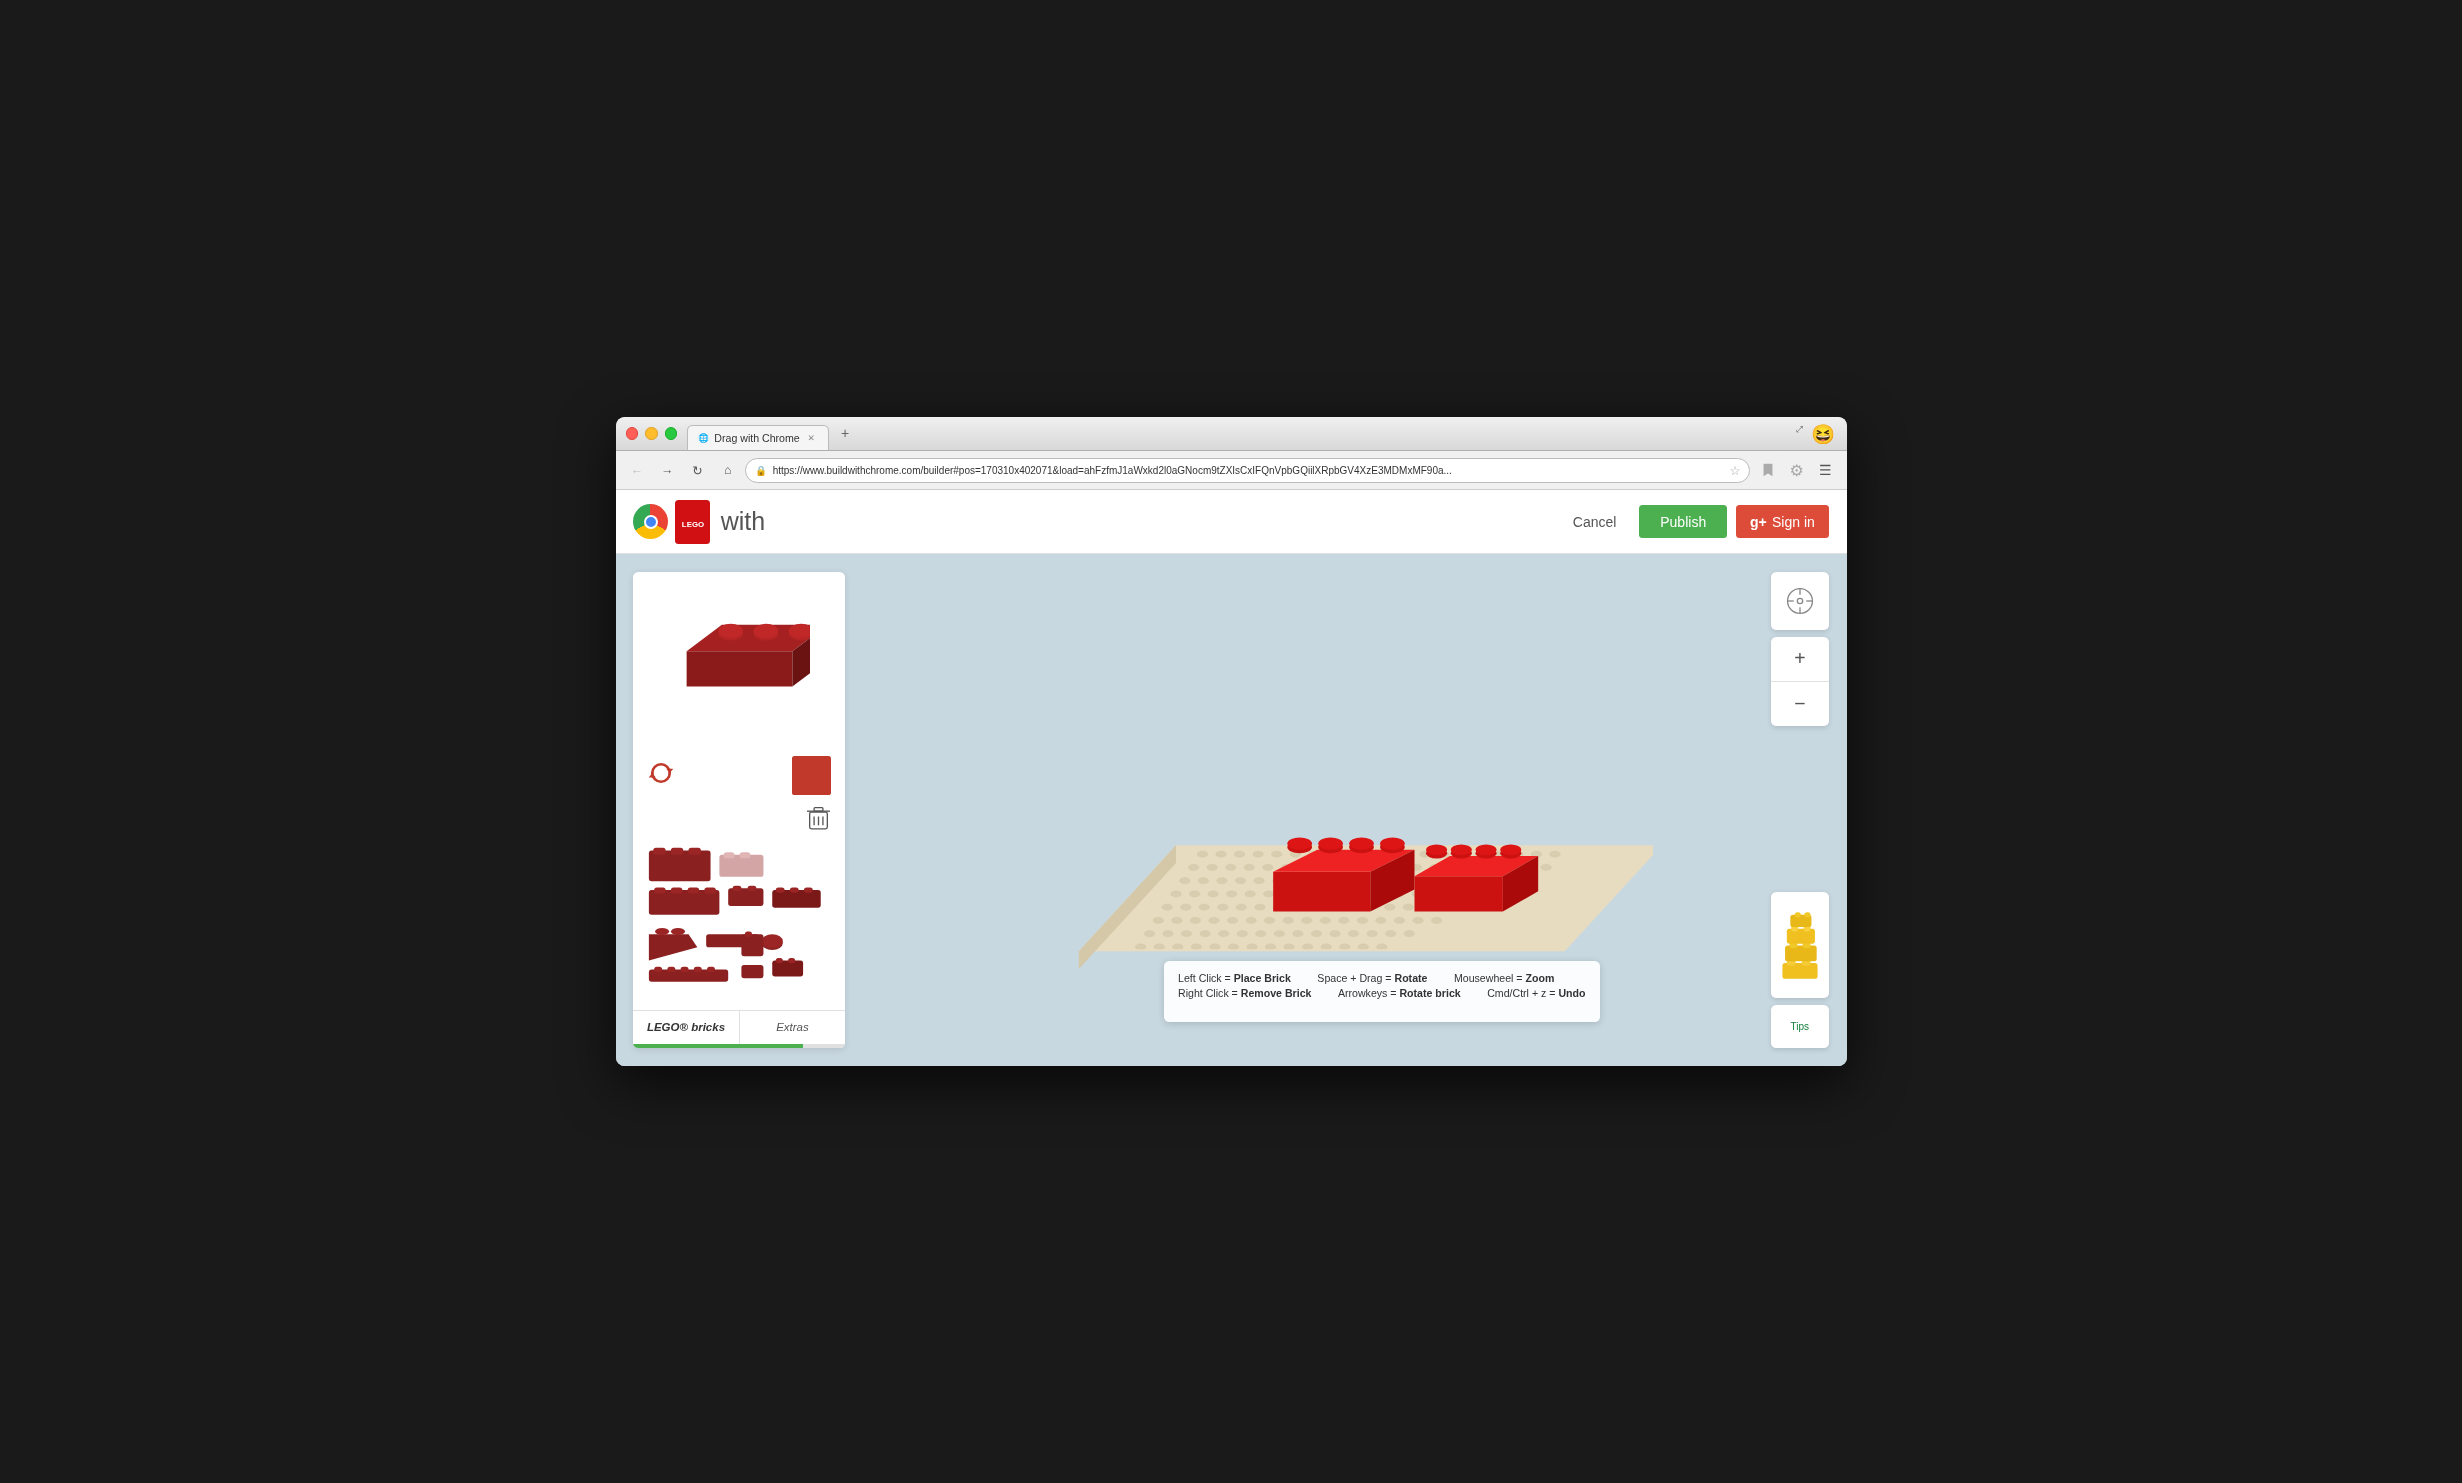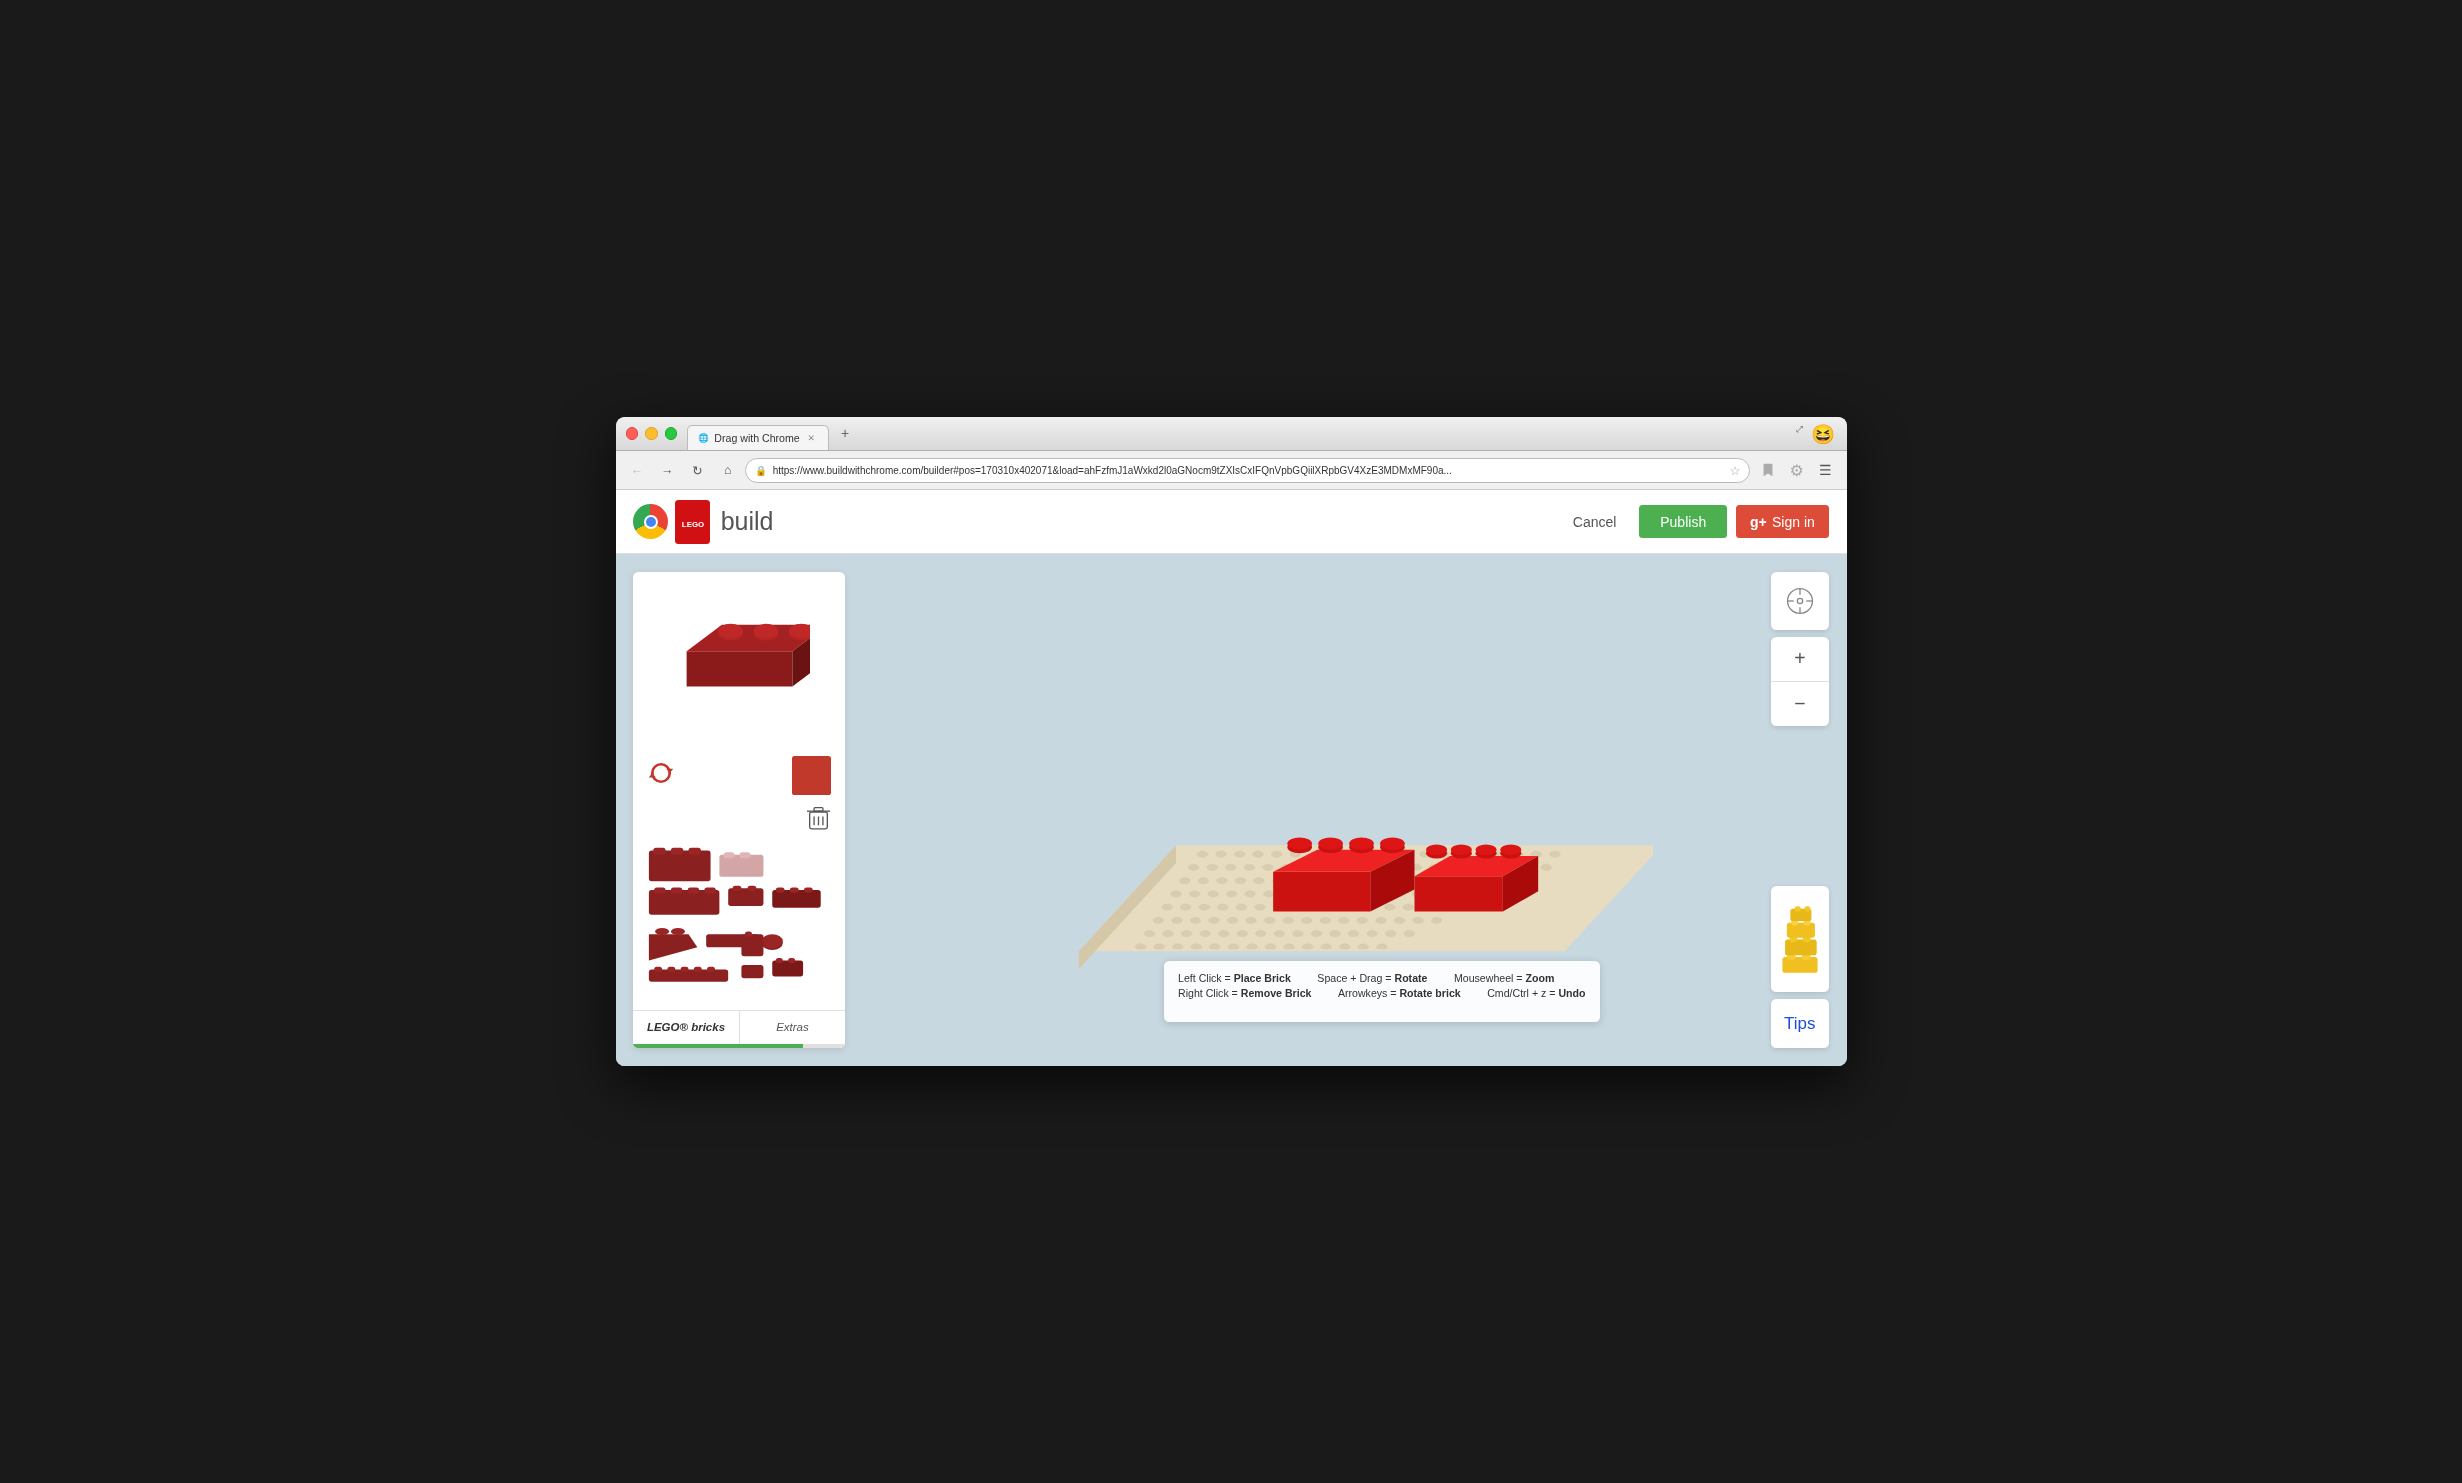--- a/index.html
+++ b/index.html
@@ -413,30 +413,30 @@
       height: 106px;
       background: white;
       border-radius: 5.3px;
       box-shadow: 0 1.8px 5.3px rgba(0,0,0,0.12);
       display: flex;
       align-items: center;
       justify-content: center;
       cursor: pointer;
     }
     .tips-btn {
-      height: 49px;
+      height: 43px;
       background: white;
       border-radius: 5.3px;
       box-shadow: 0 1.8px 5.3px rgba(0,0,0,0.12);
       display: flex;
       align-items: center;
       justify-content: center;
       cursor: pointer;
-      font-size: 17px;
-      color: #1d4ed8;
+      font-size: 10px;
+      color: #15803d;
       font-weight: 500;
     }
 
     
     .chrome-circle {
       width: 35px;
       height: 35px;
       border-radius: 50%;
       background: conic-gradient(
         #ea4335 0deg 120deg,
@@ -508,21 +508,21 @@
       <div class="chrome-circle">
         <div class="chrome-inner"></div>
       </div>
 
       <div class="lego-logo">
         <svg width="28" height="28" viewBox="0 0 32 32" style="font-size:10px">
           <rect x="0" y="0" width="32" height="32" rx="4" fill="#d01012"></rect>
           <text x="16" y="22" text-anchor="middle" fill="white" font-size="9" font-weight="bold" font-family="Arial">LEGO</text>
         </svg>
       </div>
-      <span class="app-title">build</span>
+      <span class="app-title">with</span>
     </div>
     <div class="header-actions">
       <button class="cancel-btn">Cancel</button>
       <button class="publish-btn">Publish</button>
       <button class="gplus-btn">
         <span style="font-weight:bold;">g+</span>
         <span>Sign in</span>
       </button>
     </div>
   </div>

